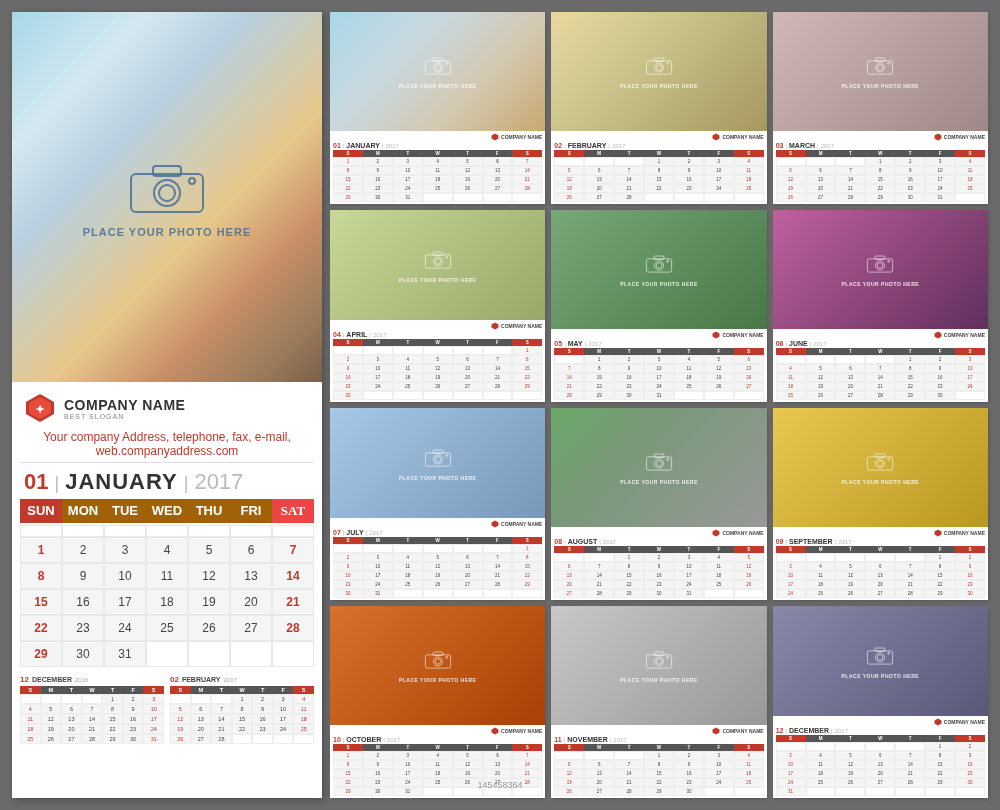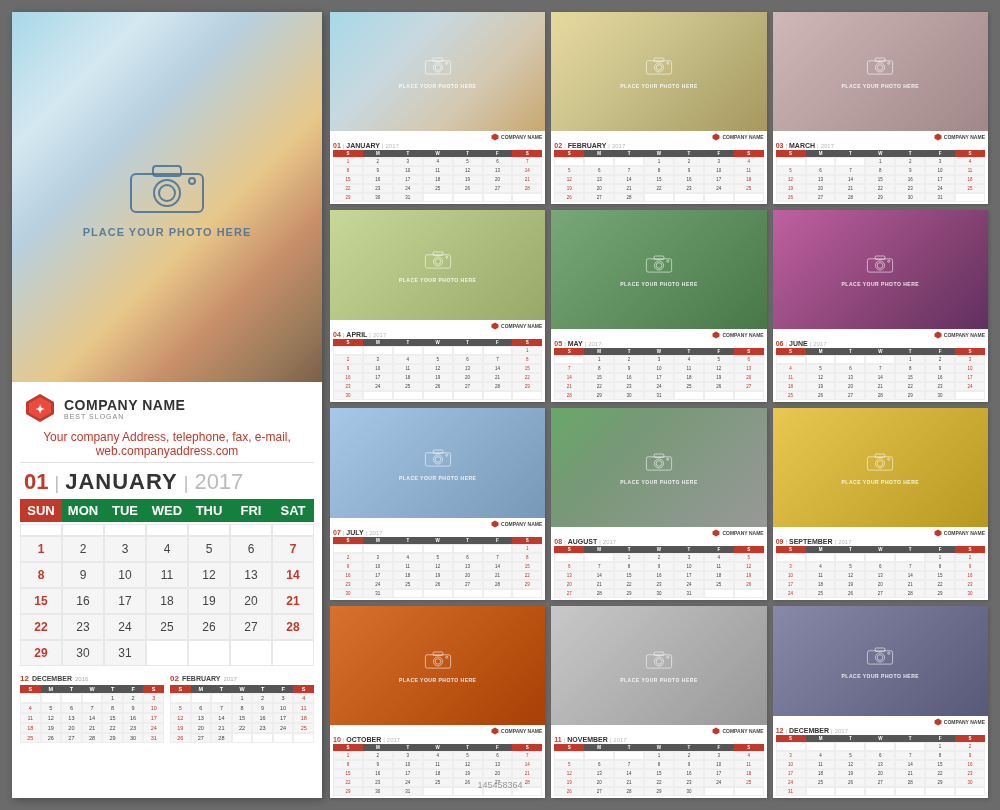--- a/index.html
+++ b/index.html
@@ -157,22 +157,22 @@
 
     .cal-header-cell {
       text-align: center;
       font-size: 13px;
       font-weight: bold;
       padding: 4px 2px;
       color: white;
     }
 
     .cal-header-cell.sunday { background: #c0392b; }
-    .cal-header-cell.saturday { background: #15803d; }
-    .cal-header-cell.weekday { background: #15803d; }
+    .cal-header-cell.saturday { background: #ef4444; font-family: Liberation Serif, serif; }
+    .cal-header-cell.weekday { background: #a16207; }
 
     .cal-body-row {
       display: grid;
       grid-template-columns: repeat(7, 1fr);
     }
 
     .cal-cell {
       text-align: center;
       font-size: 12px;
       padding: 5px 2px;

